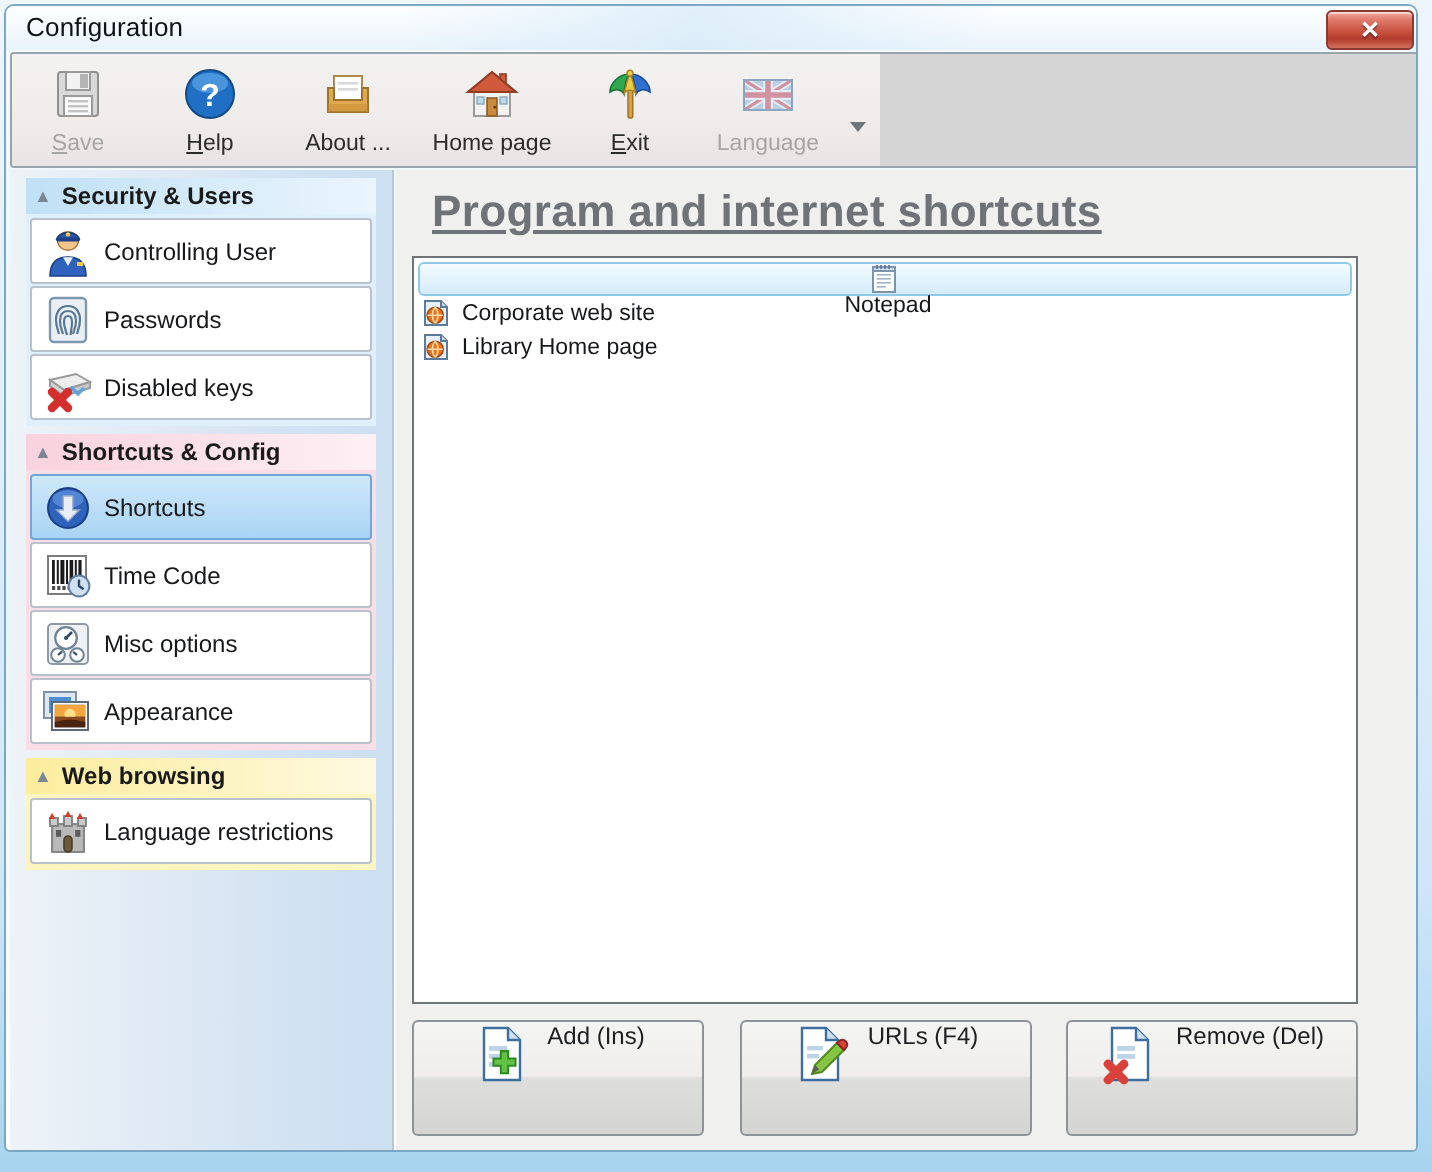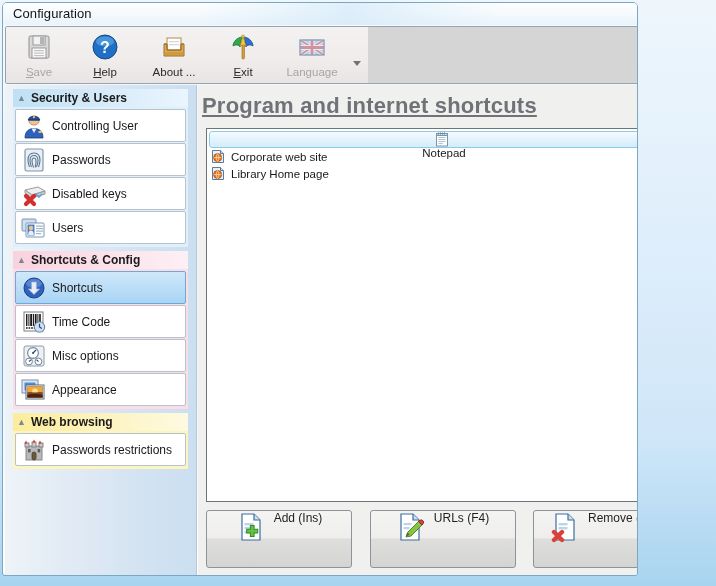--- a/index.html
+++ b/index.html
@@ -14,21 +14,21 @@
   #window {
     position: absolute;
     left: 0; top: 0;
     width: 716px; height: 586px;
     background: linear-gradient(to bottom, #eef6fc 0%, #dfeefb 40%, #cfe6f8 75%, #a8d4ef 100%);
     box-sizing: border-box;
   }
   #frame-outline {
     position: absolute;
     left: 2px; top: 2px;
-    width: 636px; height: 574px;
+    width: 707px; height: 574px;
     border: 1px solid #7aa8c4;
     border-radius: 5px 5px 3px 3px;
     box-sizing: border-box;
     background: linear-gradient(to bottom, #f4fafd 0%, #eaf4fb 55%, #ffffff 100%);
     overflow: hidden;
   }
 
   
   #titlebar {
     position: absolute;
@@ -207,21 +207,21 @@
   
   #main {
     position: absolute;
     left: 193px; top: 0;
     width: 513px; height: 490px;
     background: #f0f0ef;
     box-sizing: border-box;
   }
   #page-title {
     position: absolute;
-    left: 4px; top: 8px;
+    left: 18px; top: 8px;
     font-size: 22px;
     font-weight: bold;
     color: #6f7276;
     text-decoration: underline;
     white-space: nowrap;
     letter-spacing: .2px;
   }
   #list-panel {
     position: absolute;
     left: 8px; top: 43px;
@@ -335,20 +335,34 @@
               <path d="M6 13 L9 13 L9 19 L23 19 L23 13 L26 13 L26 25 L6 25 Z" fill="#e0a94f" stroke="#9a7330" stroke-width="1"></path>
               <path d="M6 13 L9 13 L9 19 L23 19 L23 13 L26 13" fill="none" stroke="#9a7330" stroke-width="1"></path>
               <rect x="11" y="10" width="10" height="1.3" fill="#d9d9d9"></rect>
               <rect x="11" y="13" width="10" height="1.3" fill="#d9d9d9"></rect>
               <path d="M6 25 L26 25 L26 21 L6 21 Z" fill="#c78e35" opacity=".55"></path>
             </svg>
           </span>
           <span class="tb-label">About ...</span>
         </div>
 
+        <div class="tb-btn wide">
+          <span class="tb-icon">
+            <svg width="32" height="32" viewBox="0 0 32 32">
+              <rect x="20" y="6" width="3" height="6" fill="#d05a3a" stroke="#8d3a22" stroke-width=".8"></rect>
+              <path d="M16 5 L28 15 L25 15 L25 27 L7 27 L7 15 L4 15 Z" fill="#f2f2f2" stroke="#9a9a9a" stroke-width="1"></path>
+              <path d="M16 5 L28 15 L4 15 Z" fill="#cf5a3b" stroke="#903c22" stroke-width="1"></path>
+              <rect x="13.5" y="18" width="5" height="9" fill="#c98a3d" stroke="#8b5c23" stroke-width=".8"></rect>
+              <circle cx="17.4" cy="22.6" r=".7" fill="#5a3a12"></circle>
+              <rect x="8.5" y="17.5" width="3.5" height="3.5" fill="#bcd8ea" stroke="#8fa8b8" stroke-width=".7"></rect>
+              <rect x="20" y="17.5" width="3.5" height="3.5" fill="#bcd8ea" stroke="#8fa8b8" stroke-width=".7"></rect>
+            </svg>
+          </span>
+          <span class="tb-label">Home page</span>
+        </div>
 
         <div class="tb-btn">
           <span class="tb-icon">
             <svg width="32" height="32" viewBox="0 0 32 32">
               <rect x="15" y="13" width="2.4" height="15" rx="1" fill="#d8a23e" stroke="#9c6f22" stroke-width=".7"></rect>
               <path d="M16 6 C10 6 6 11 6 15 C9 13 12 14 13 16 C13.5 11 14.5 7 16 6 Z" fill="#2fa84f" stroke="#1d7034" stroke-width=".8"></path>
               <path d="M16 6 C22 6 26 11 26 15 C23 13 20 14 19 16 C18.5 11 17.5 7 16 6 Z" fill="#2f6fd0" stroke="#1d4b90" stroke-width=".8"></path>
               <path d="M13 16 C14 13.5 18 13.5 19 16 C18 12 17 7 16 6 C15 7 14 12 13 16 Z" fill="#f0c94a" stroke="#a8841f" stroke-width=".8"></path>
               <circle cx="16" cy="5.6" r="1.5" fill="#f0c94a" stroke="#a8841f" stroke-width=".7"></circle>
             </svg>
@@ -428,38 +442,20 @@
                   <path d="M6 9 L19 6 L26 10 L13 14 Z" fill="#eeeeee" stroke="#9a9a9a" stroke-width="1"></path>
                   <path d="M6 9 L13 14 L13 17 L6 12 Z" fill="#d6d6d6" stroke="#9a9a9a" stroke-width="1"></path>
                   <path d="M13 14 L26 10 L26 13 L13 17 Z" fill="#c8c8c8" stroke="#9a9a9a" stroke-width="1"></path>
                   <path d="M14 16 L17 13 L20 16 L23 13" fill="none" stroke="#5ba4dd" stroke-width="1.6"></path>
                   <path d="M7 15 L15 23 M15 15 L7 23" stroke="#d42f2f" stroke-width="4.2" stroke-linecap="round"></path>
                 </svg>
               </span>
               <span class="side-label">Disabled keys</span>
             </div>
 
-            <div class="side-item">
-              <span class="side-icon">
-                <svg width="30" height="26" viewBox="0 0 30 26">
-                  <rect x="3" y="4" width="14" height="12" rx="1" fill="#cfe0f2" stroke="#6d8aa8" stroke-width=".9"></rect>
-                  <rect x="7" y="8" width="18" height="14" rx="1" fill="#ffffff" stroke="#6d8aa8" stroke-width=".9"></rect>
-                  <rect x="8.5" y="9.5" width="7" height="11" fill="#4e7fc0"></rect>
-                  <circle cx="12" cy="13" r="2.2" fill="#f2c48c"></circle>
-                  <path d="M9.2 20 C9.2 16.8 10.5 15.6 12 15.6 C13.5 15.6 14.8 16.8 14.8 20 Z" fill="#e8eef8"></path>
-                  <g fill="#9fb6cc">
-                    <rect x="17" y="10.5" width="7" height="1.2"></rect>
-                    <rect x="17" y="13" width="7" height="1.2"></rect>
-                    <rect x="17" y="15.5" width="7" height="1.2"></rect>
-                    <rect x="17" y="18" width="5" height="1.2"></rect>
-                  </g>
-                </svg>
-              </span>
-              <span class="side-label">Users</span>
-            </div>
 
           </div>
         </div>
 
         <div class="side-group" style="margin-top:4px;">
           <div class="group-head group-pink">
             <span class="chev">▲</span>
             <span>Shortcuts &amp; Config</span>
           </div>
           <div class="group-body pink">
@@ -552,21 +548,21 @@
                   <rect x="13" y="5" width="4" height="5" fill="#c9c9c9" stroke="#7e7e7e" stroke-width=".9"></rect>
                   <rect x="20" y="6" width="4" height="4" fill="#c9c9c9" stroke="#7e7e7e" stroke-width=".9"></rect>
                   <path d="M5.4 6.5 L7 3.4 L8.6 6.5 Z" fill="#d63b2a"></path>
                   <path d="M13.4 5.5 L15 2.4 L16.6 5.5 Z" fill="#d63b2a"></path>
                   <path d="M19.4 6.5 L21 3.4 L22.6 6.5 Z" fill="#d63b2a"></path>
                   <rect x="13" y="15" width="4" height="8" rx="2" fill="#6b5a3e" stroke="#4a3c26" stroke-width=".8"></rect>
                   <rect x="9" y="12" width="2.6" height="3.4" fill="#5c5c5c"></rect>
                   <rect x="18.6" y="12" width="2.6" height="3.4" fill="#5c5c5c"></rect>
                 </svg>
               </span>
-              <span class="side-label">Passwords restrictions</span>
+              <span class="side-label">Language restrictions</span>
             </div>
 
           </div>
         </div>
 
       </div>
 
       <div id="main">
 
         <div id="page-title">Program and internet shortcuts</div>

